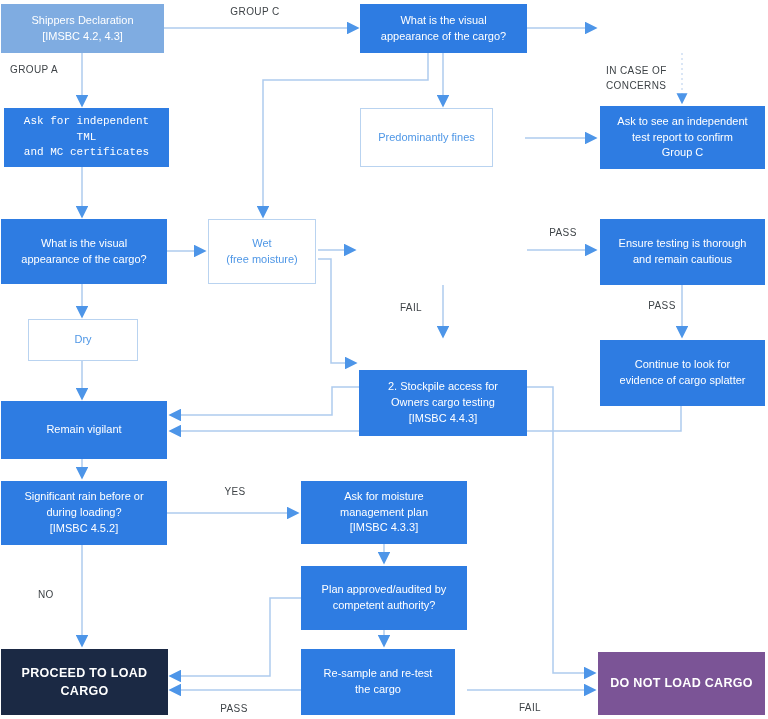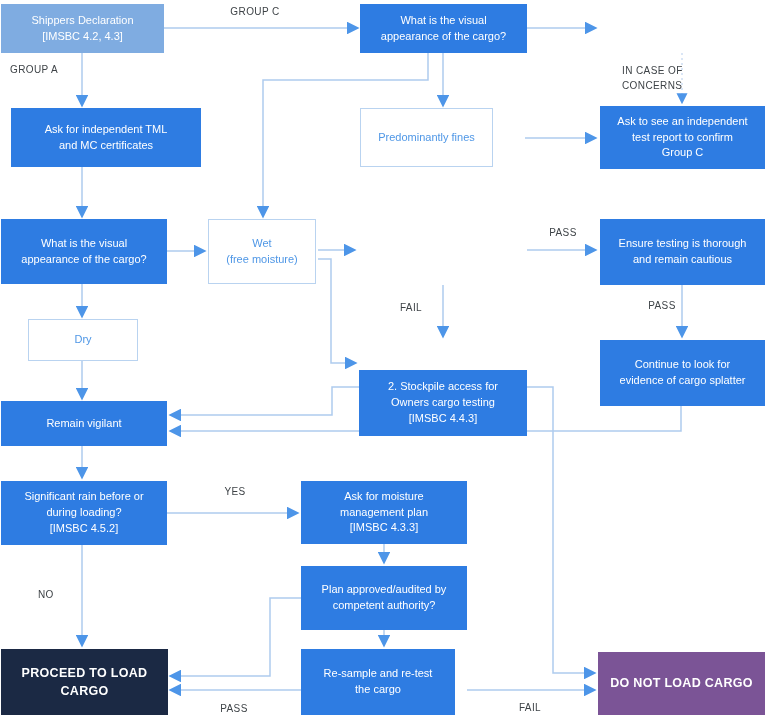--- a/index.html
+++ b/index.html
@@ -64,61 +64,61 @@
     <polyline class="wire" points="301,598 270,598 270,676 171,676" marker-end="url(#ar)"></polyline>
     <polyline class="wire" points="301,690 171,690" marker-end="url(#ar)"></polyline>
     <polyline class="wire" points="467,690 594,690" marker-end="url(#ar)"></polyline>
   </svg>
 
   <div class="node n-light" style="left:1px;top:4px;width:163px;height:49px;">Shippers Declaration
 [IMSBC 4.2, 4.3]</div>
   <div class="node n-blue" style="left:360px;top:4px;width:167px;height:49px;">What is the visual
 appearance of the cargo?</div>
 
-  <div class="node n-blue" style="left:11px;top:108px;width:190px;height:59px;">Ask for independent TML
+  <div class="node n-blue" style="left:4px;top:108px;width:165px;height:59px;font-family:Liberation Mono, monospace;">Ask for independent TML
 and MC certificates</div>
   <div class="node n-outline" style="left:360px;top:108px;width:133px;height:59px;">Predominantly fines</div>
   <div class="node n-blue" style="left:600px;top:106px;width:165px;height:63px;">Ask to see an independent
 test report to confirm
 Group C</div>
 
   <div class="node n-blue" style="left:1px;top:219px;width:166px;height:65px;">What is the visual
 appearance of the cargo?</div>
   <div class="node n-outline" style="left:208px;top:219px;width:108px;height:65px;">Wet
 (free moisture)</div>
   <div class="node n-blue" style="left:600px;top:219px;width:165px;height:66px;">Ensure testing is thorough
 and remain cautious</div>
 
   <div class="node n-outline" style="left:28px;top:319px;width:110px;height:42px;">Dry</div>
   <div class="node n-blue" style="left:359px;top:340px;width:168px;height:66px;margin-top:30px;">2. Stockpile access for
 Owners cargo testing
 [IMSBC 4.4.3]</div>
   <div class="node n-blue" style="left:600px;top:340px;width:165px;height:66px;">Continue to look for
 evidence of cargo splatter</div>
 
-  <div class="node n-blue" style="left:1px;top:401px;width:166px;height:45px;">Remain vigilant</div>
+  <div class="node n-blue" style="left:1px;top:401px;width:166px;height:58px;">Remain vigilant</div>
 
   <div class="node n-blue" style="left:1px;top:481px;width:166px;height:64px;">Significant rain before or
 during loading?
 [IMSBC 4.5.2]</div>
   <div class="node n-blue" style="left:301px;top:481px;width:166px;height:63px;padding-left:8px;">Ask for moisture
 management plan
 [IMSBC 4.3.3]</div>
 
   <div class="node n-blue" style="left:301px;top:566px;width:166px;height:64px;">Plan approved/audited by
 competent authority?</div>
 
   <div class="node n-blue" style="left:301px;top:649px;width:154px;height:66px;">Re-sample and re-test
 the cargo</div>
   <div class="node n-navy" style="left:1px;top:649px;width:167px;height:66px;">PROCEED TO LOAD CARGO</div>
   <div class="node n-purple" style="left:598px;top:652px;width:167px;height:63px;">DO NOT LOAD CARGO</div>
 
   <div class="elabel center" style="left:225px;top:4px;width:60px;">GROUP C</div>
   <div class="elabel" style="left:10px;top:62px;">GROUP A</div>
-  <div class="elabel" style="left:606px;top:63px;margin-left:16px;">IN CASE OF
+  <div class="elabel" style="left:606px;top:63px;">IN CASE OF
 CONCERNS</div>
   <div class="elabel center" style="left:543px;top:225px;width:40px;">PASS</div>
   <div class="elabel center" style="left:393px;top:300px;width:36px;">FAIL</div>
   <div class="elabel center" style="left:642px;top:298px;width:40px;">PASS</div>
   <div class="elabel center" style="left:217px;top:484px;width:36px;">YES</div>
   <div class="elabel" style="left:38px;top:587px;">NO</div>
   <div class="elabel center" style="left:214px;top:701px;width:40px;">PASS</div>
   <div class="elabel center" style="left:512px;top:700px;width:36px;">FAIL</div>
 
 </div>

